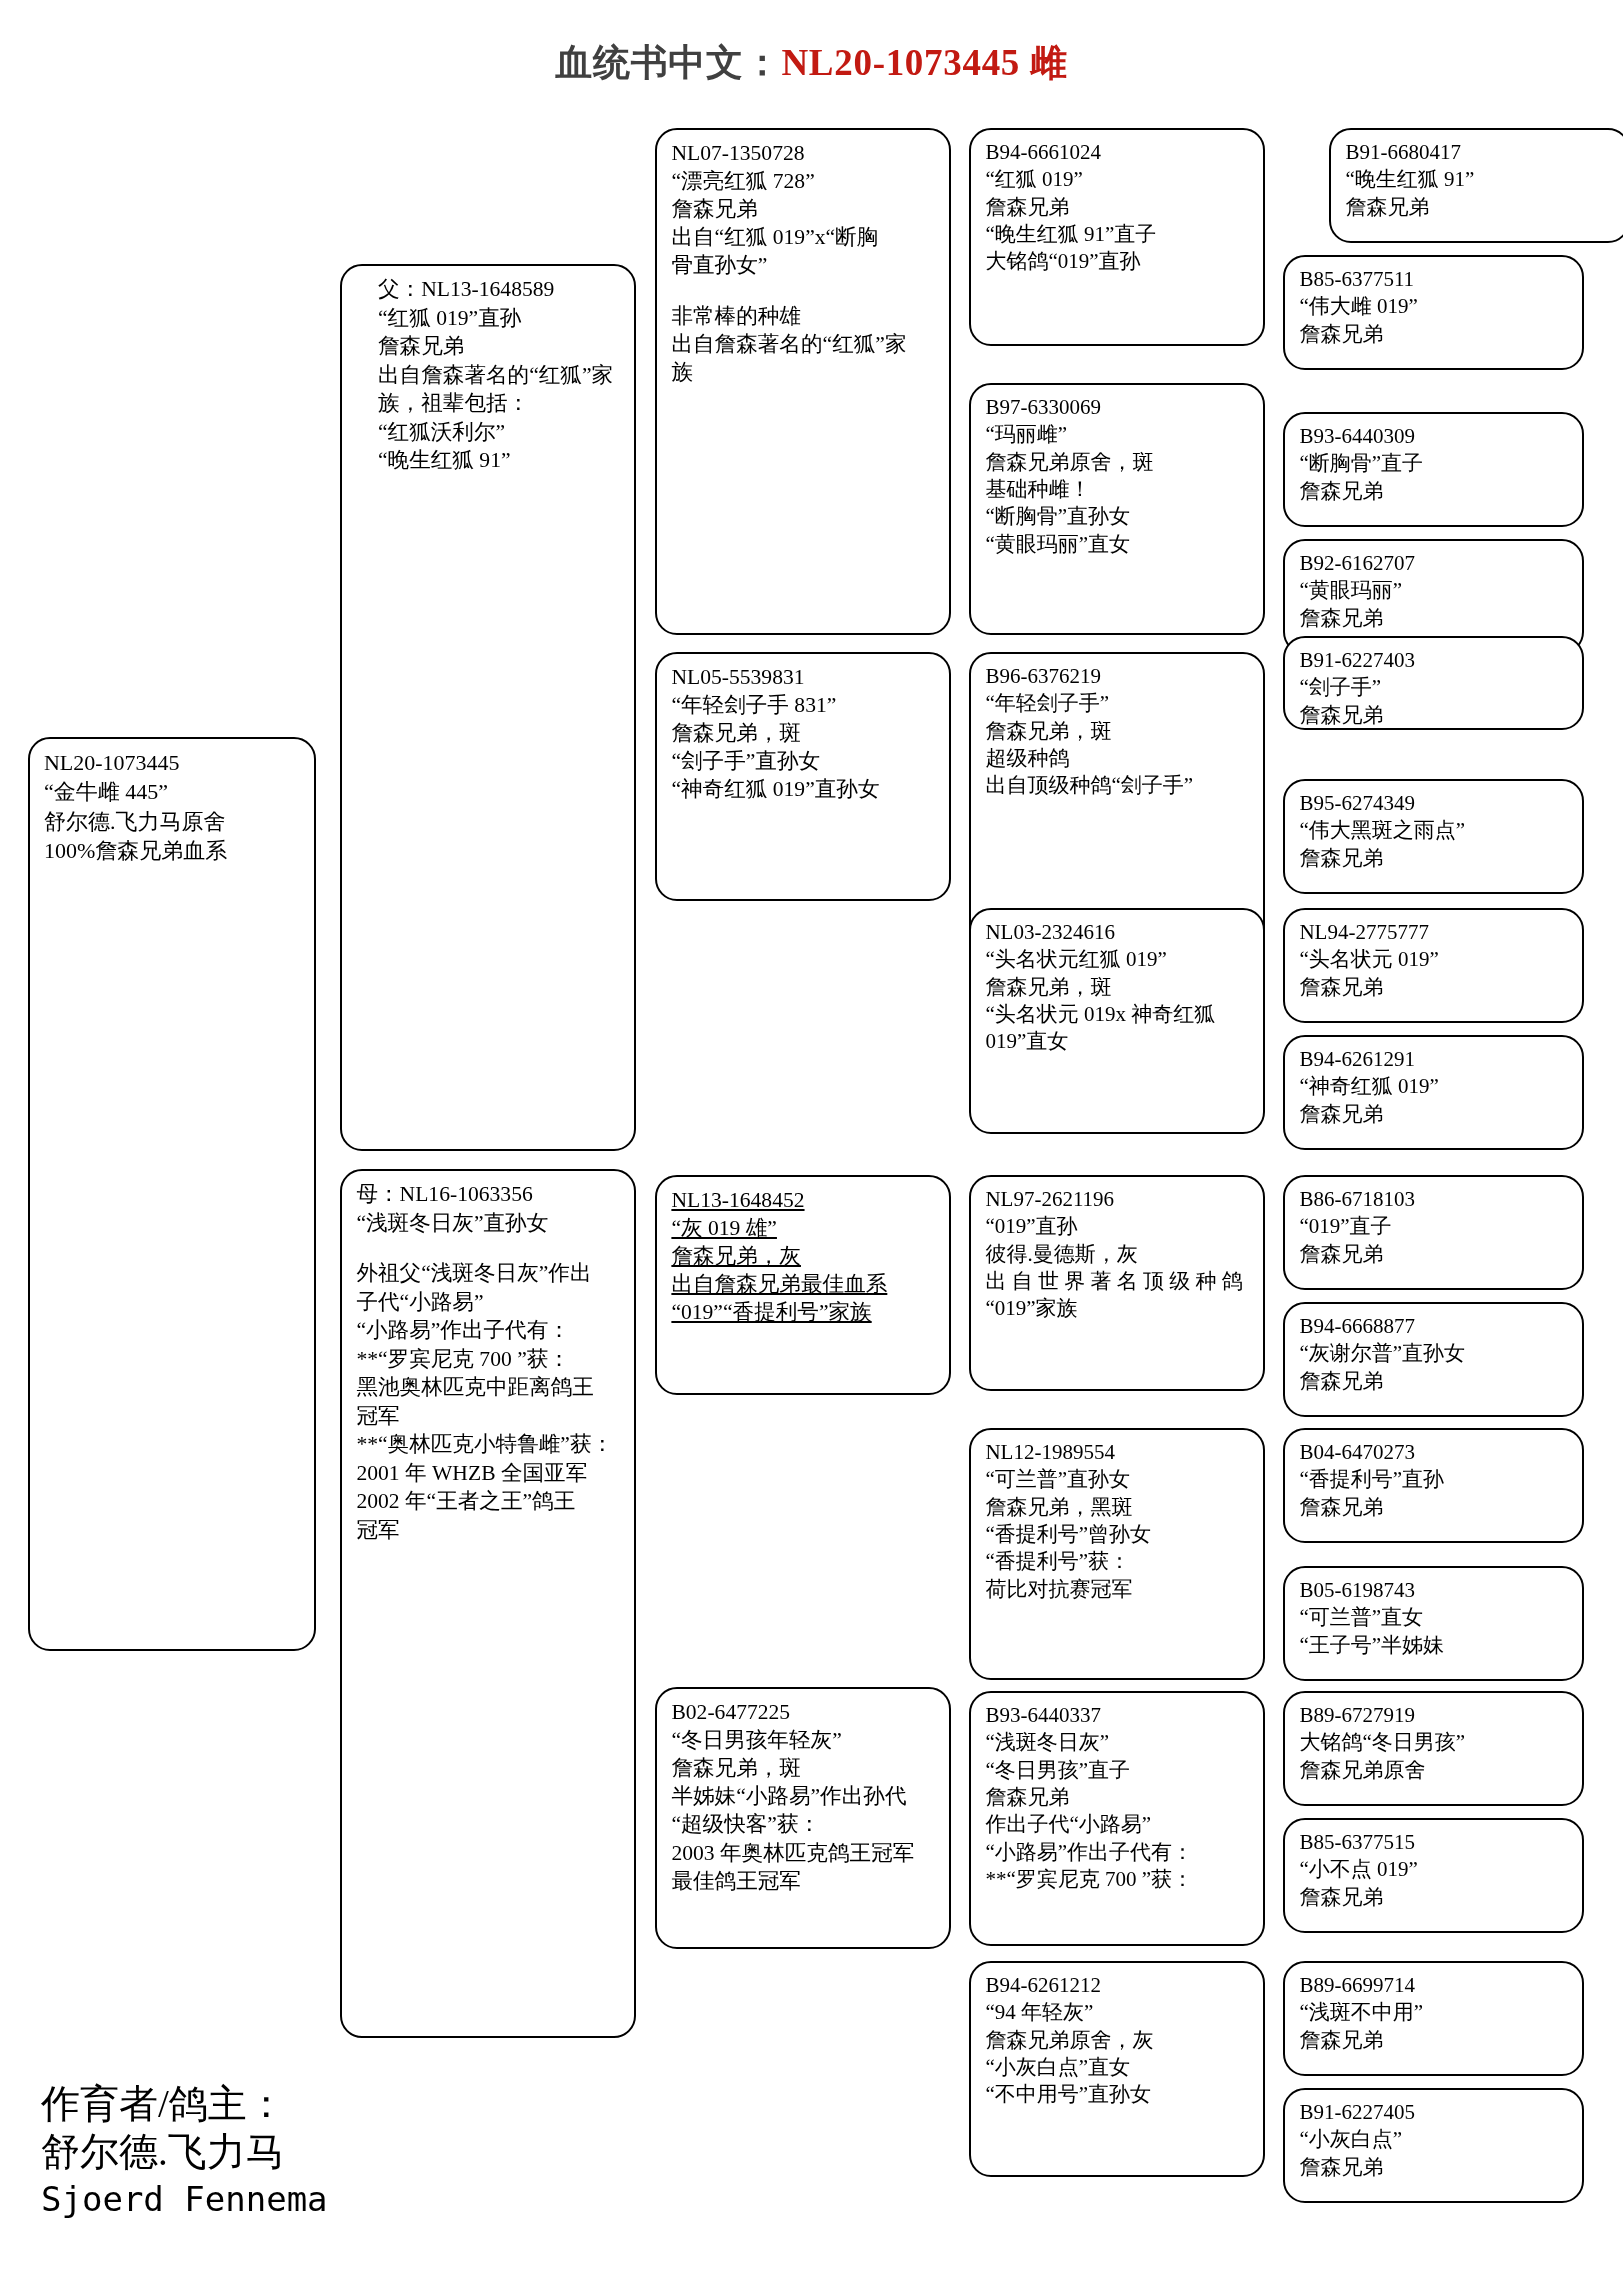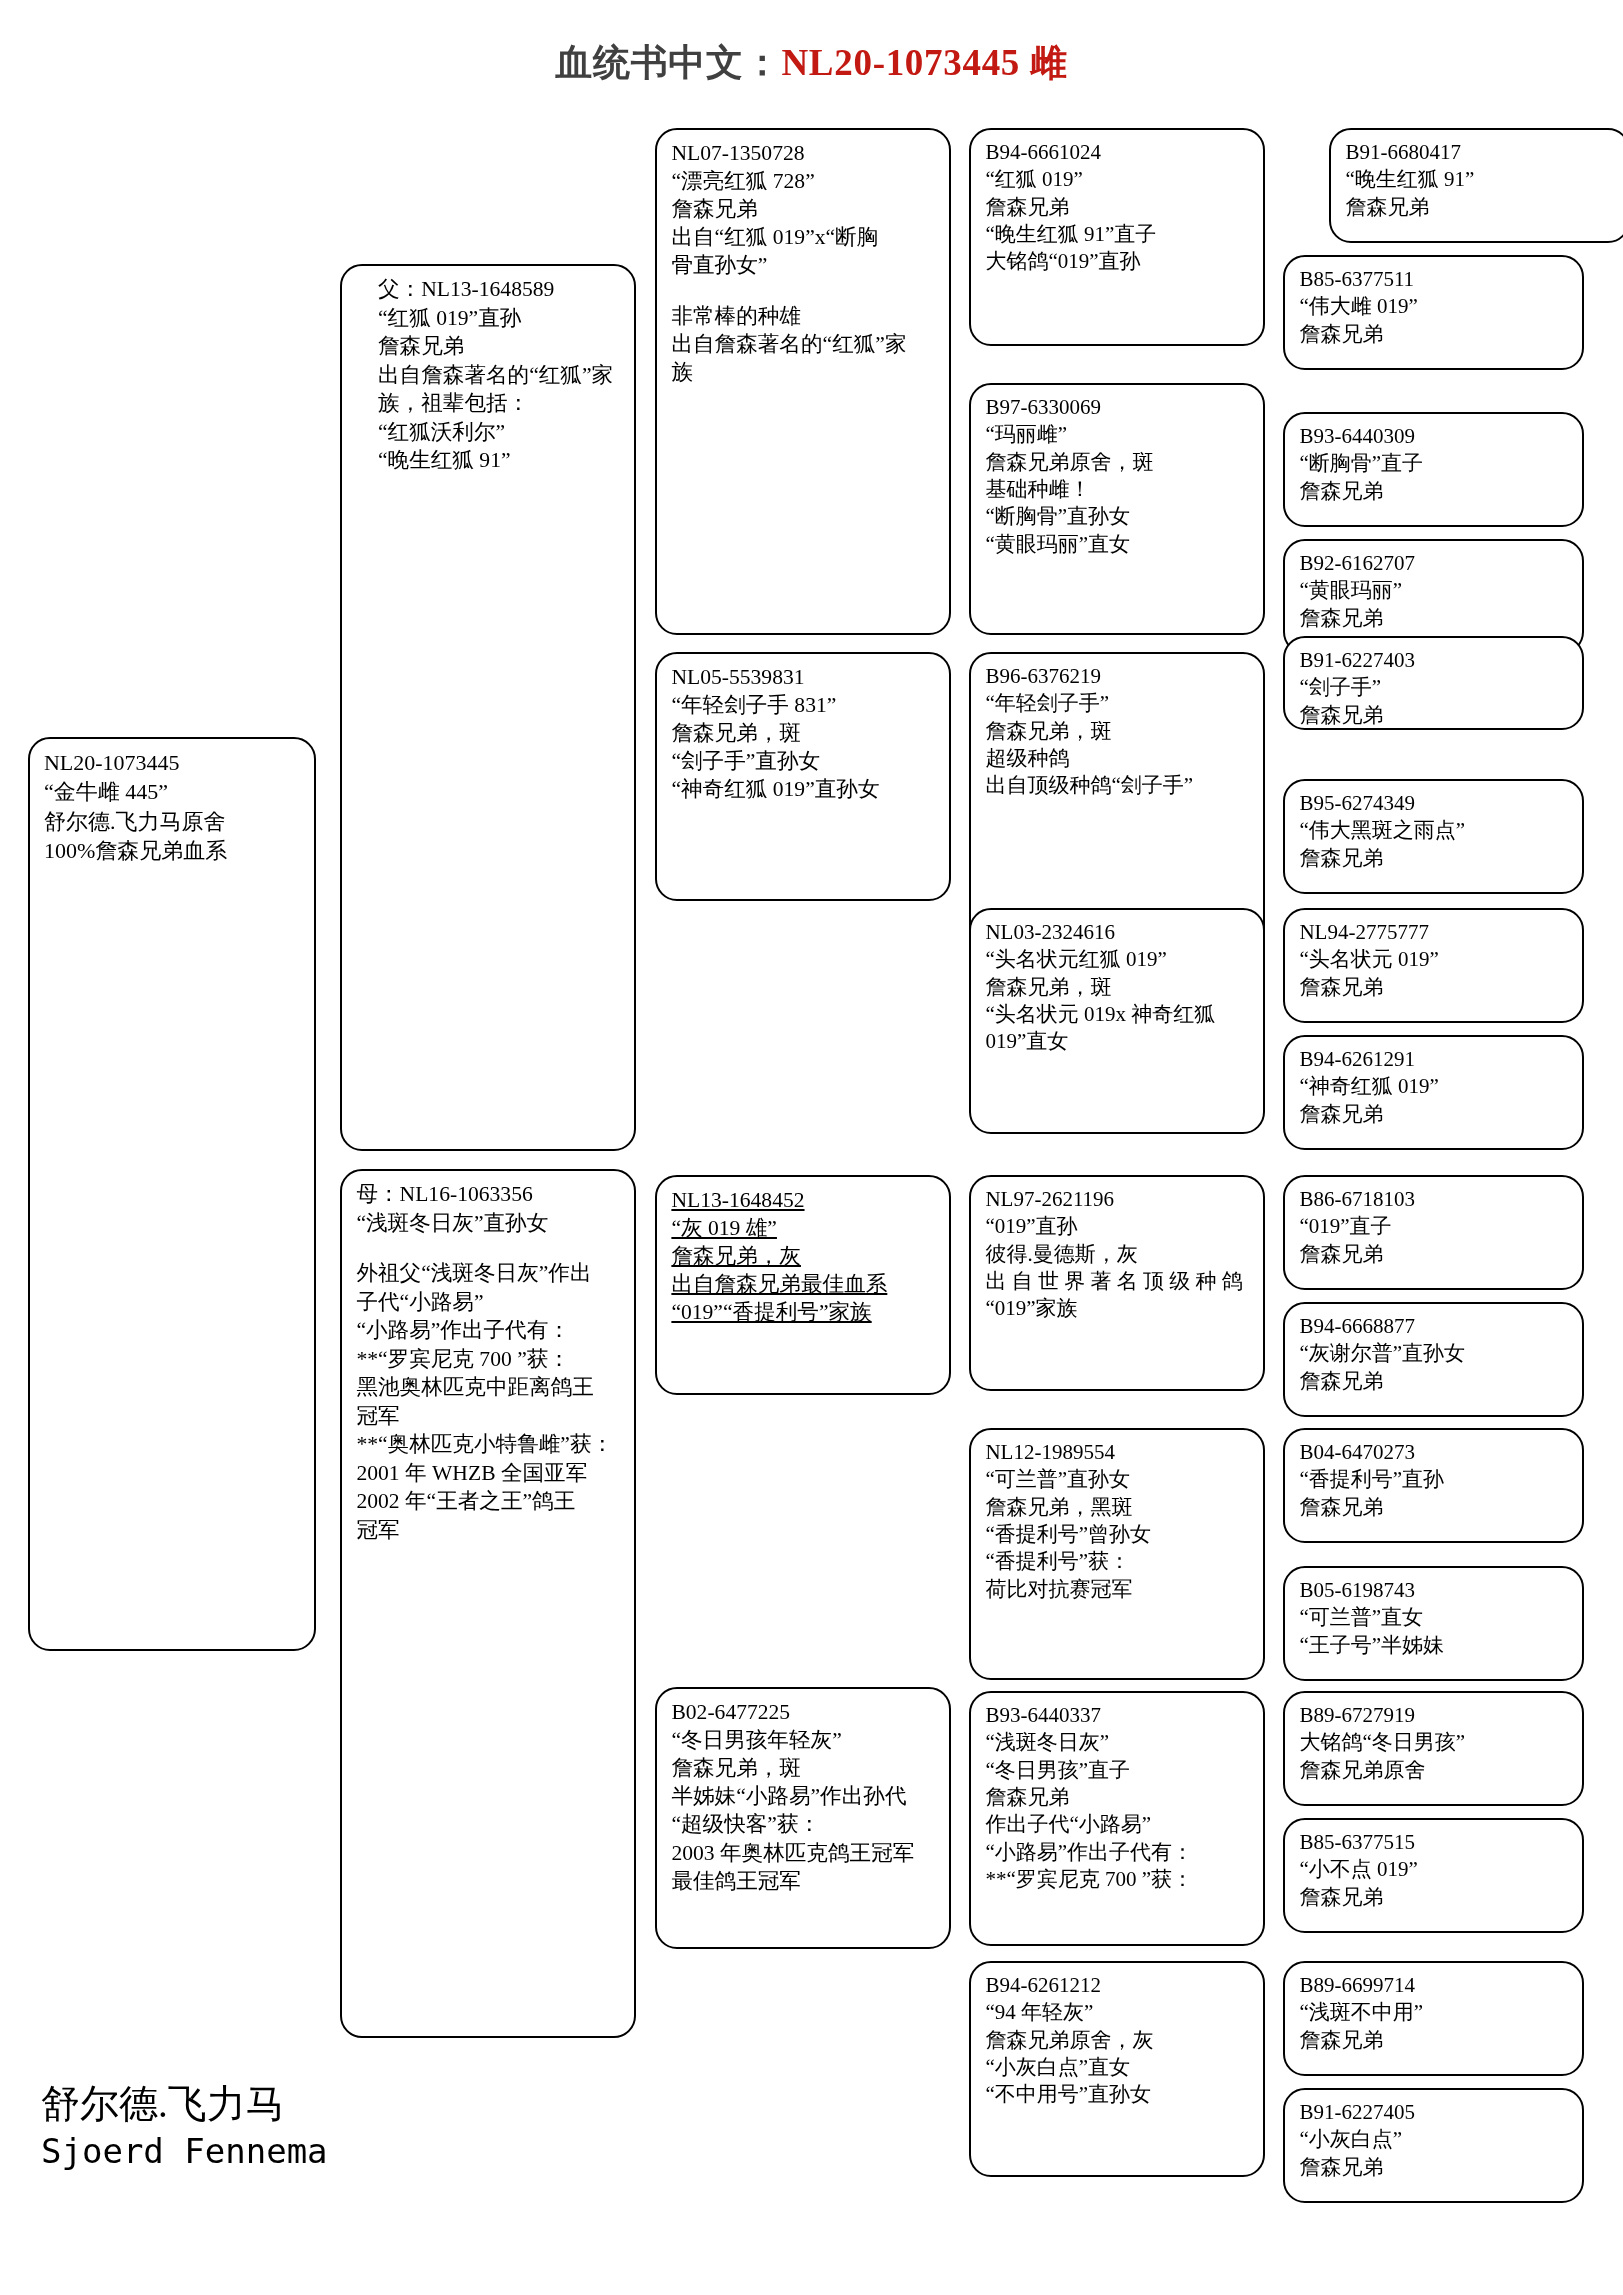--- a/index.html
+++ b/index.html
@@ -314,16 +314,17 @@
   <div class="line">詹森兄弟</div>
 </div>
 
 <div class="pbox col5" style="left:1283px; top:2088px; width:301px; height:115px;">
   <div class="line">B91-6227405</div>
   <div class="line">“小灰白点”</div>
   <div class="line">詹森兄弟</div>
 </div>
 
 <div id="breeder">
+  <div class="bline1">作育者/鸽主：</div>
   <div class="bline2">舒尔德.飞力马</div>
   <div class="bline3">Sjoerd Fennema</div>
 </div>
 
 
 </body></html>

